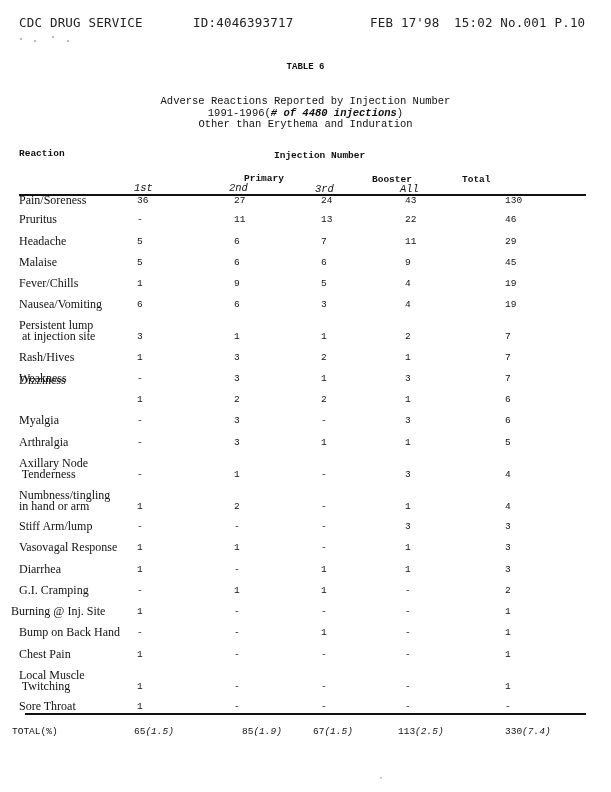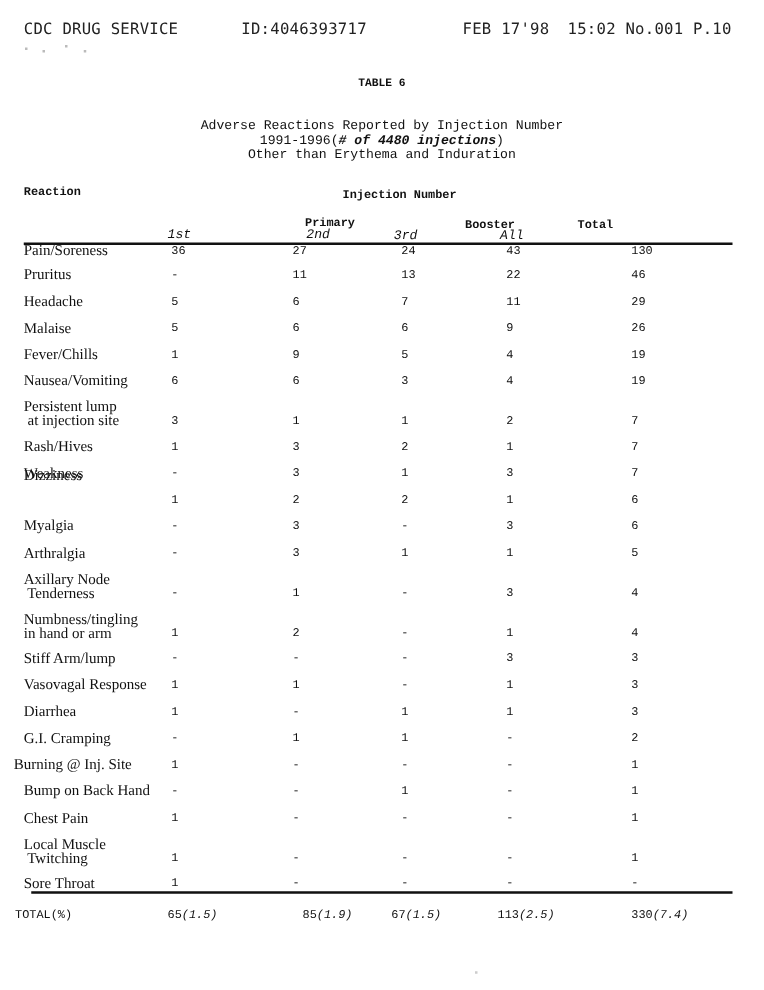--- a/index.html
+++ b/index.html
@@ -35,21 +35,21 @@
 <div class="abs sub" style="top:95px">Adverse Reactions Reported by Injection Number</div>
 <div class="abs sub" style="top:107px"><span>1991-1996(</span><i># of 4480 injections</i><span>)</span></div>
 <div class="abs sub" style="top:118px">Other than Erythema and Induration</div>
 
 <div class="abs hdr" style="left:19px;top:148px">Reaction</div>
 <div class="abs hdr" style="left:274px;top:150px">Injection Number</div>
 <div class="abs hdr" style="left:244px;top:173px">Primary</div>
 <div class="abs hdr" style="left:372px;top:174px">Booster</div>
 <div class="abs hdr" style="left:462px;top:174px">Total</div>
 <div class="abs colhdr" style="left:134px;top:182px">1st</div>
-<div class="abs colhdr" style="left:245px;top:182px">2nd</div>
+<div class="abs colhdr" style="left:229px;top:182px">2nd</div>
 <div class="abs colhdr" style="left:315px;top:183px">3rd</div>
 <div class="abs colhdr" style="left:400px;top:183px">All</div>
 
 <div class="rule" style="left:19px;top:194px;width:567px;height:1.5px"></div>
 
 <div id="rows">
     <div>
       <div class="abs rowlbl" style="left: 19px; top: 195px;"><div>Pain/Soreness</div></div>
       <div class="abs cell" style="left: 137px; top: 195px; text-align: right;">36</div>
       <div class="abs cell" style="left: 234px; top: 195px;">27</div>
@@ -72,21 +72,21 @@
       <div class="abs cell" style="left: 321px; top: 236px;">7</div>
       <div class="abs cell" style="left: 405px; top: 236px;">11</div>
       <div class="abs cell" style="left: 505px; top: 236px;">29</div>
     </div>
     <div>
       <div class="abs rowlbl" style="left: 19px; top: 257px;"><div>Malaise</div></div>
       <div class="abs cell" style="left: 137px; top: 257px;">5</div>
       <div class="abs cell" style="left: 234px; top: 257px;">6</div>
       <div class="abs cell" style="left: 321px; top: 257px;">6</div>
       <div class="abs cell" style="left: 405px; top: 257px;">9</div>
-      <div class="abs cell" style="left: 505px; top: 257px;">26</div>
+      <div class="abs cell" style="left: 505px; top: 257px;">45</div>
     </div>
     <div>
       <div class="abs rowlbl" style="left: 19px; top: 278px;"><div>Fever/Chills</div></div>
       <div class="abs cell" style="left: 137px; top: 278px;">1</div>
       <div class="abs cell" style="left: 234px; top: 278px;">9</div>
       <div class="abs cell" style="left: 321px; top: 278px;">5</div>
       <div class="abs cell" style="left: 405px; top: 278px;">4</div>
       <div class="abs cell" style="left: 505px; top: 278px;">19</div>
     </div>
     <div>

